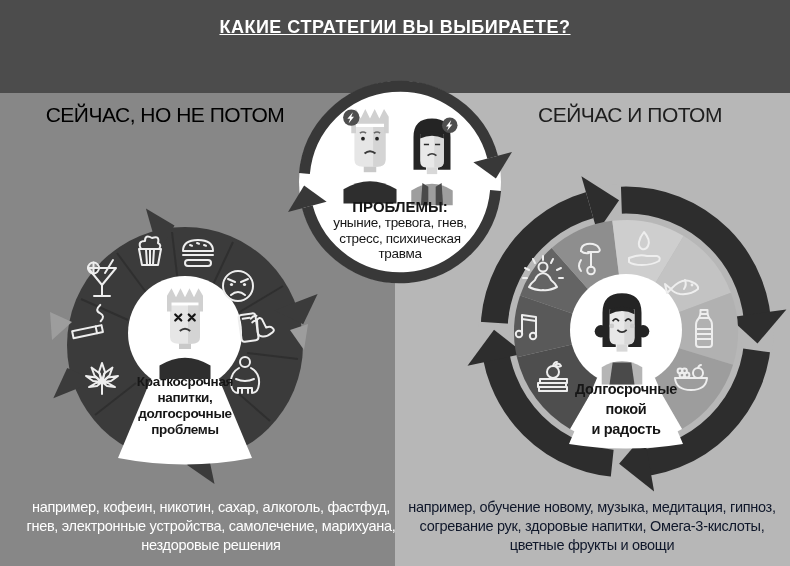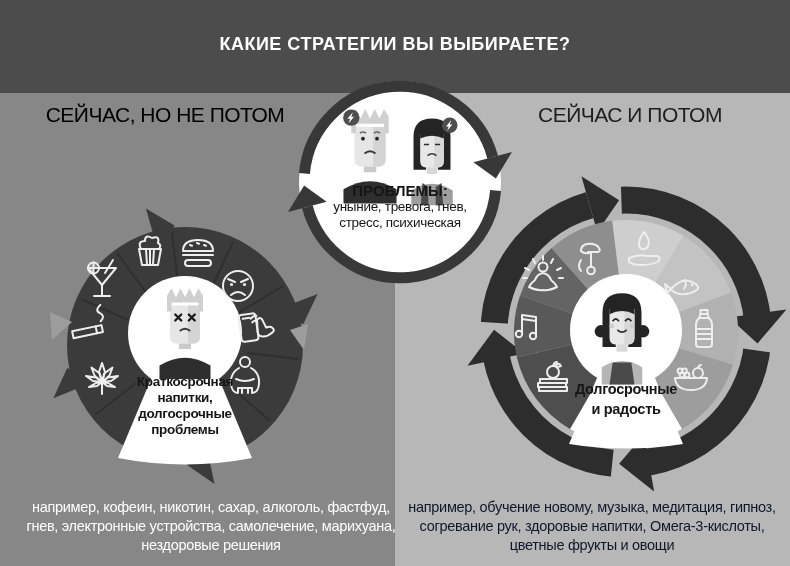--- a/index.html
+++ b/index.html
@@ -2,28 +2,28 @@
 <html><head>
 <meta charset="utf-8">
 <style>
   html,body{margin:0;padding:0;background:#666;}
   #stage{position:relative;width:790px;height:566px;overflow:hidden;
          font-family:"Liberation Sans", sans-serif;background:#878787;}
   .abs{position:absolute;}
   #header{left:0;top:0;width:790px;height:93px;background:#4c4c4c;}
   .title-line{width:790px;text-align:center;color:#fff;font-weight:bold;
               font-size:18px;line-height:26px;letter-spacing:.5px;}
-  #title1{top:5px;} #title2{top:31px;}
+  #title1{top:5px;} #title2{top:14px;text-decoration:underline;}
   #right-panel{left:395px;top:93px;width:395px;height:473px;background:#b7b7b7;}
   .side-label{top:103px;font-size:21px;letter-spacing:-.5px;text-align:center;width:280px;}
   #left-label{left:25px;color:#000000;}
   #right-label{left:490px;color:#1e1e1e;}
   svg{position:absolute;left:0;top:0;}
   .cap{text-align:center;color:#161616;}
-  #problems-box{left:303px;top:182px;width:194px;}
+  #problems-box{left:303px;top:198px;width:194px;}
   #problems-box .h{font-weight:bold;font-size:15px;line-height:17px;}
   #problems-box .l{font-size:13.5px;line-height:15.5px;letter-spacing:-.3px;}
   #lw-caption{left:112px;top:374px;width:146px;font-weight:bold;
               font-size:13.5px;line-height:16px;letter-spacing:-.3px;}
   #rw-caption{left:553px;top:379px;width:146px;font-weight:bold;
               font-size:14.5px;line-height:20px;letter-spacing:-.3px;}
   .examples{top:498px;width:384px;font-size:14.5px;line-height:19px;
             text-align:center;letter-spacing:-.3px;}
   #ex-left{left:19px;color:#fff;}
   #ex-right{left:400px;color:#0f172a;}
@@ -275,31 +275,33 @@
         <path d="M0,-12 Q1,-16 4,-16"></path>
           <path d="M2,-13 Q6,-16 8,-12 Q5,-10 2,-13 Z"></path>
       </g>
     </g>
   </svg>
 
   <div id="problems-box" class="abs cap">
     <div class="h">ПРОБЛЕМЫ:</div>
     <div class="l">уныние, тревога, гнев,</div>
     <div class="l">стресс, психическая</div>
+    <div class="l">травма</div>
   </div>
 
   <div id="lw-caption" class="abs cap">
     <div>Краткосрочная</div>
     <div>напитки,</div>
     <div>долгосрочные</div>
     <div>проблемы</div>
   </div>
 
   <div id="rw-caption" class="abs cap">
     <div>Долгосрочные</div>
+    <div>покой</div>
     <div>и радость</div>
   </div>
 
   <div id="ex-left" class="abs examples">
     <div>например, кофеин, никотин, сахар, алкоголь, фастфуд,</div>
     <div>гнев, электронные устройства, самолечение, марихуана,</div>
     <div>нездоровые решения</div>
   </div>
 
   <div id="ex-right" class="abs examples">

